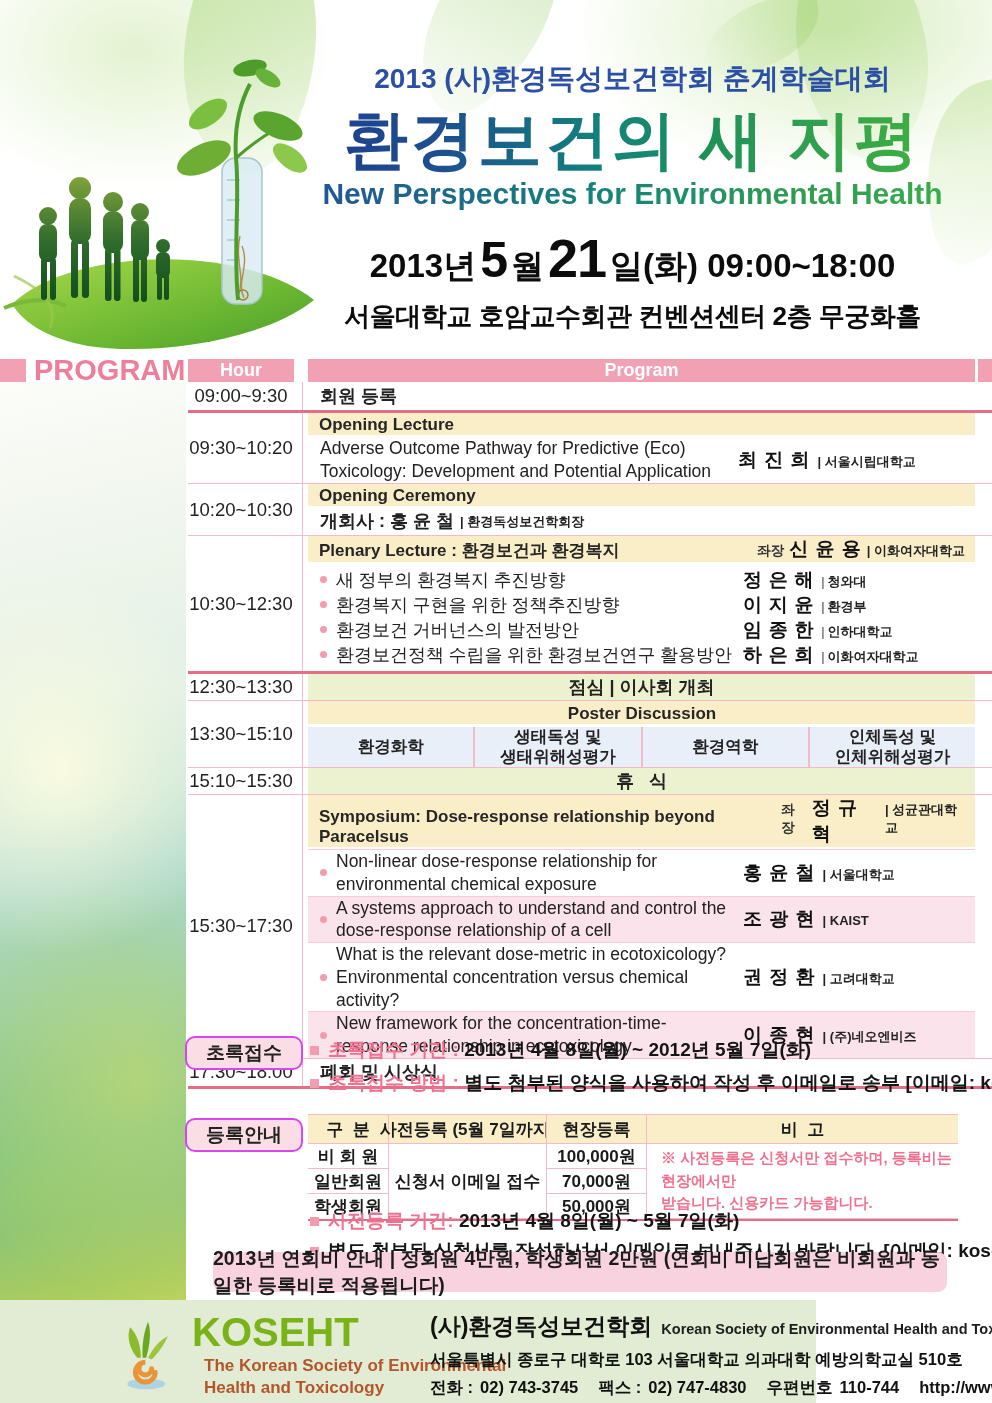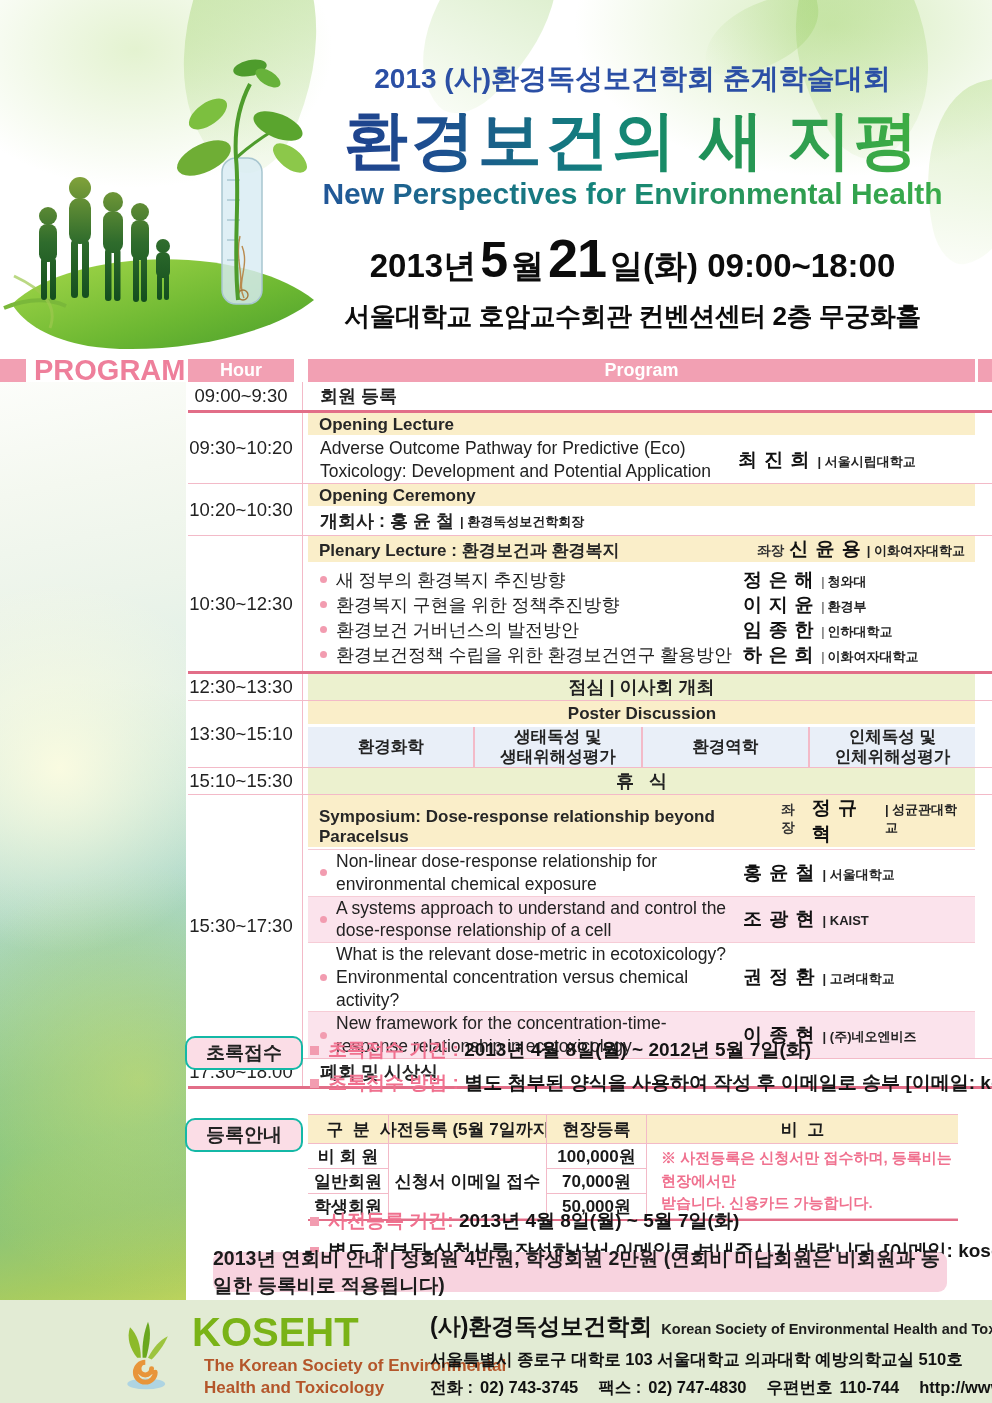--- a/index.html
+++ b/index.html
@@ -90,40 +90,40 @@
   .pcols{display:flex;height:40px;margin-top:1px;}
   .pcol{flex:1;background:var(--blue-cell);display:flex;align-items:center;justify-content:center;text-align:center;font-size:16.5px;font-weight:600;color:var(--ink);white-space:pre-line;line-height:1.2;border-left:2px solid var(--line);}
   .pcol:first-child{border-left:none;}
 
   .sym-item{display:flex;align-items:center;min-height:46px;border-top:1px solid #f6ccd6;}
   .sym-item:first-of-type{border-top:none;}
   .sym-item.alt{background:var(--pink-row);}
   .sym-item .lect-title{display:flex;align-items:center;padding-left:0;}
 
   
-  .pill{position:absolute;width:118px;height:34px;border:2px solid #14b8a6;background:#fbdde6;border-radius:10px;display:flex;align-items:center;justify-content:center;font-size:19px;font-weight:700;color:#222;}
+  .pill{position:absolute;width:118px;height:34px;border:2px solid #d946ef;background:#fbdde6;border-radius:10px;display:flex;align-items:center;justify-content:center;font-size:19px;font-weight:700;color:#222;}
   .pill-abstract{left:185px;top:1036px;}
   .pill-reg{left:185px;top:1118px;}
 
   .bullet-text-line{position:absolute;left:310px;display:flex;align-items:baseline;font-size:19px;font-weight:700;color:#151515;white-space:pre;}
   .sq{width:9px;height:9px;background:#f29cb0;margin-right:9px;flex:none;align-self:center;}
   .pinklbl{color:var(--pink-note);}
 
   .reg-table{position:absolute;left:308px;top:1114px;width:650px;display:grid;grid-template-columns:80px 158px 100px 312px;border-top:1px solid var(--line);border-bottom:2px solid var(--line-strong);font-weight:600;color:#1a1a1a;}
   .rt-cell{display:flex;align-items:center;justify-content:center;font-size:17px;border-bottom:1px solid var(--line);border-left:1px solid var(--line);white-space:pre;}
   .rt-cell.first{border-left:none;}
   .rt-head{background:var(--cream);height:29px;font-weight:700;}
   .rt-body{height:25px;background:#fff;}
   .rt-merge{grid-row:span 3;background:#fff;}
   .rt-note{justify-content:flex-start;padding-left:14px;font-size:15px;line-height:1.5;color:var(--pink-note);white-space:pre-line;text-align:left;}
 
   .fee-band{position:absolute;left:213px;top:1252px;width:734px;height:40px;background:var(--band);border-radius:9px;display:flex;align-items:center;justify-content:center;font-size:19.5px;font-weight:700;color:#1c1c1c;}
 
   
-  .footer{position:absolute;left:0;top:1300px;width:992px;height:103px;background:var(--footer-bg);}
+  .footer{position:absolute;left:0;top:1300px;width:816px;height:103px;background:var(--footer-bg);}
   .logo{position:absolute;left:112px;top:12px;display:flex;align-items:center;gap:8px;}
   .logo-textcol{display:flex;flex-direction:column;}
   .logo-name{font-size:40px;font-weight:800;color:#7ab317;letter-spacing:0px;line-height:1;}
   .logo-sub{margin-top:3px;font-size:17px;font-weight:700;color:#b4562a;line-height:1.3;white-space:pre-line;margin-left:12px;}
   .finfo{position:absolute;left:430px;top:11px;color:#111;}
   .f-line1{display:flex;align-items:baseline;gap:9px;}
   .f-org-kr{font-size:23px;font-weight:800;}
   .f-org-en{font-size:14.5px;font-weight:700;color:#1d1d1d;}
   .f-line2{margin-top:7px;font-size:16.5px;font-weight:700;}
   .f-line3{margin-top:6px;font-size:16.5px;font-weight:700;display:flex;gap:7px;align-items:baseline;white-space:pre;}

